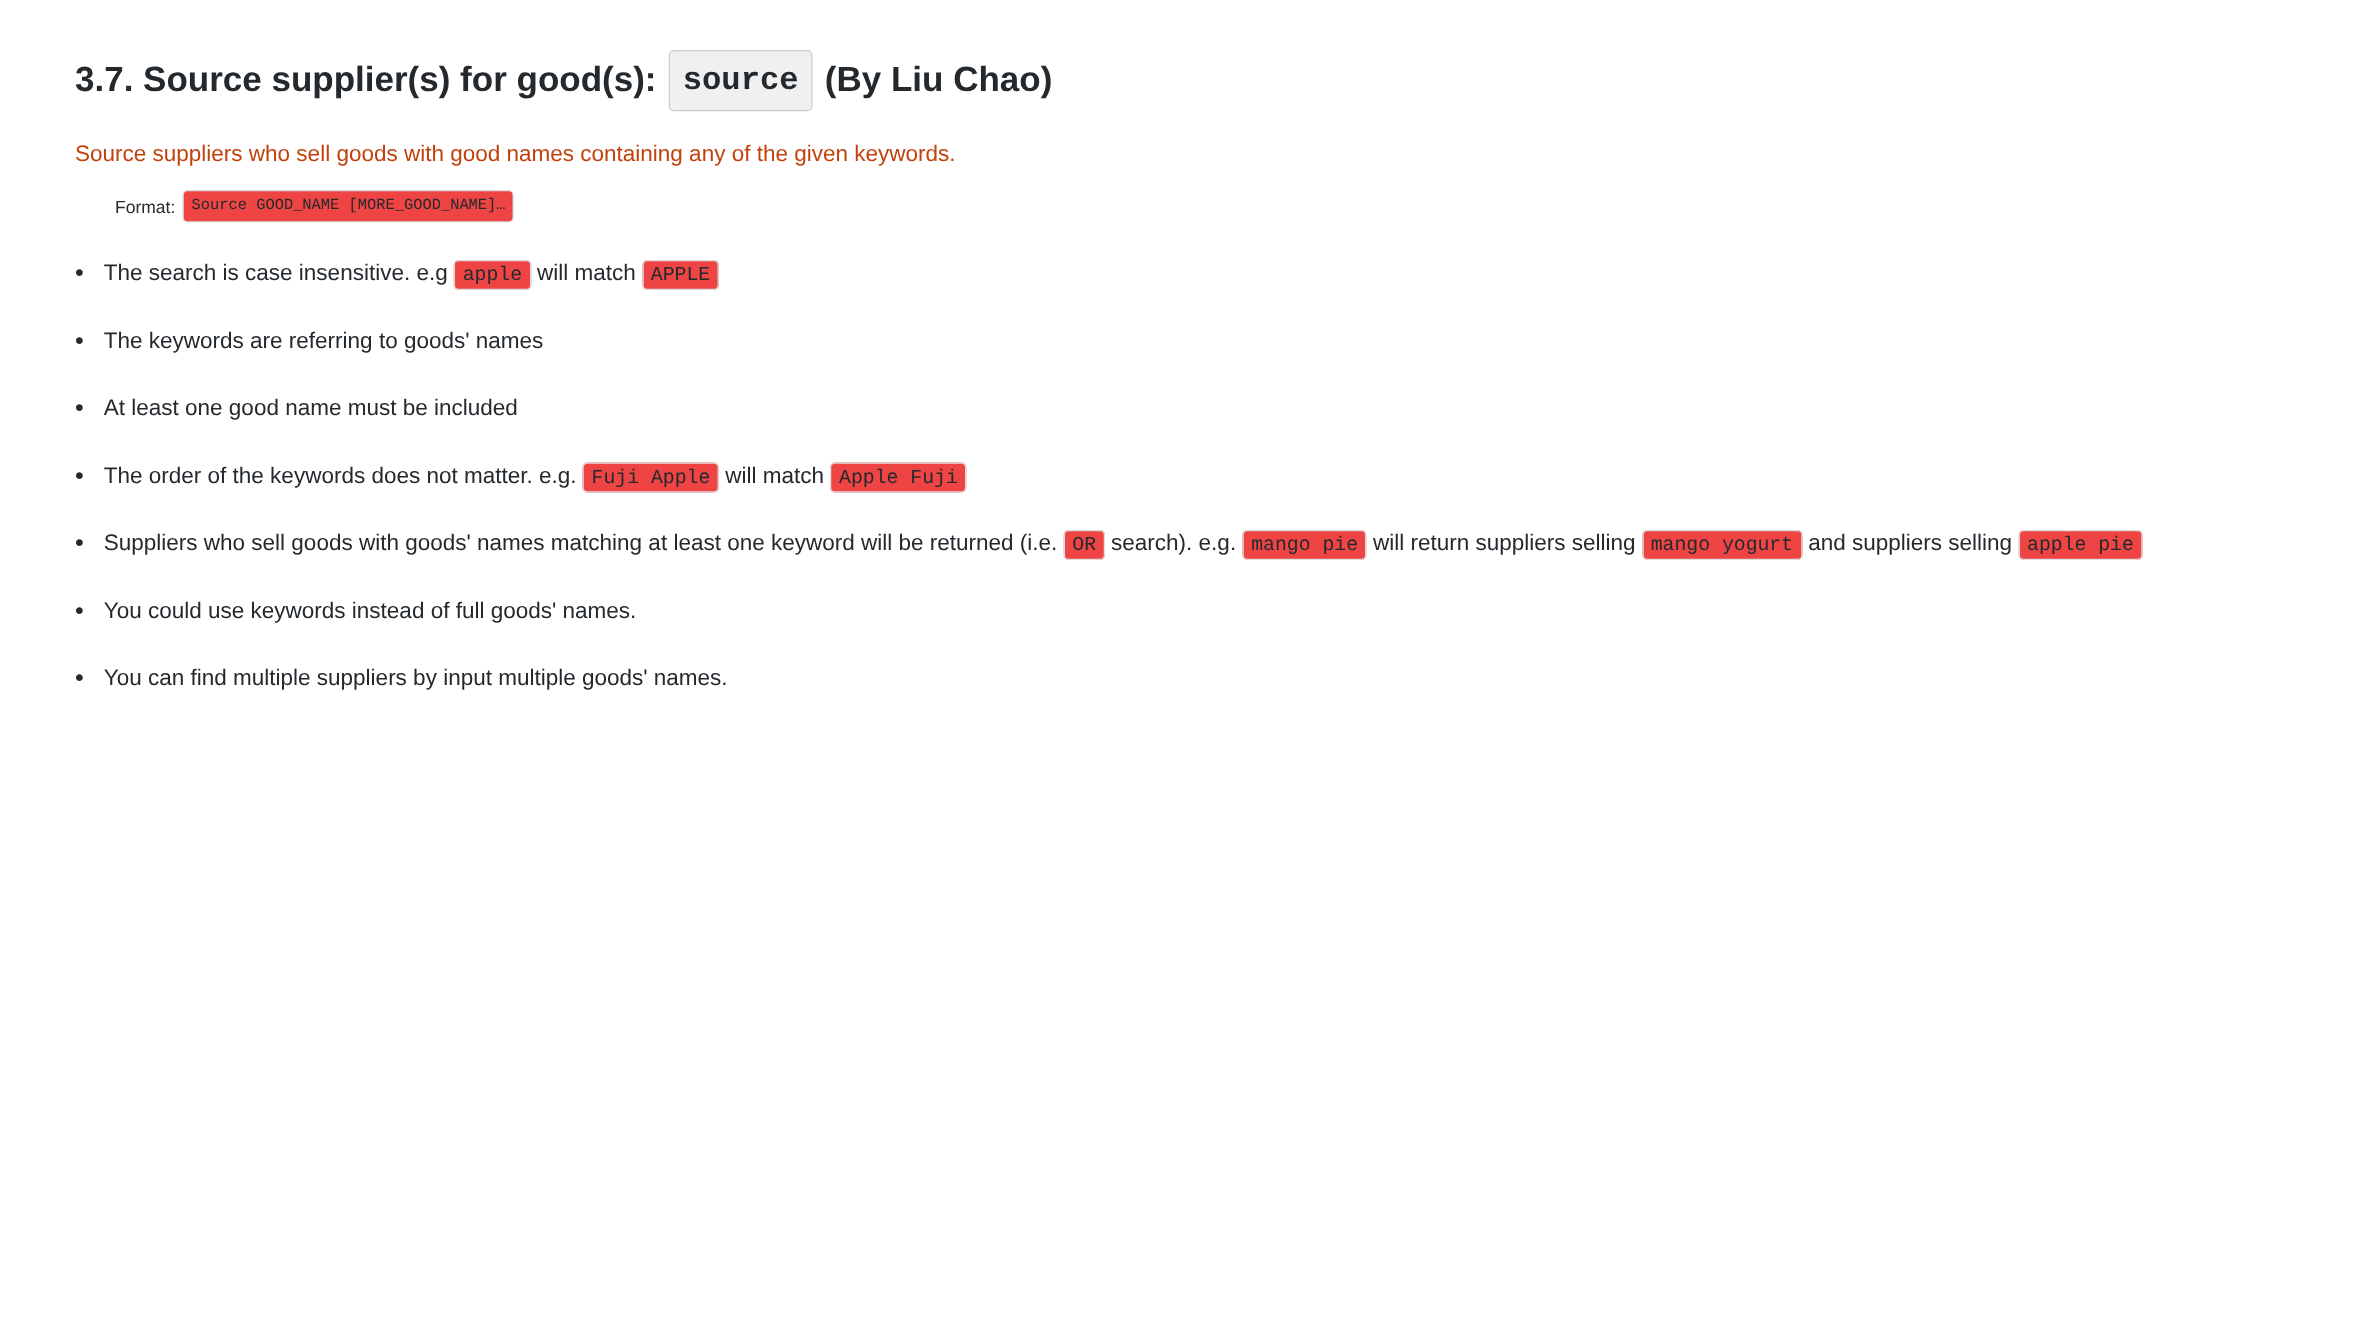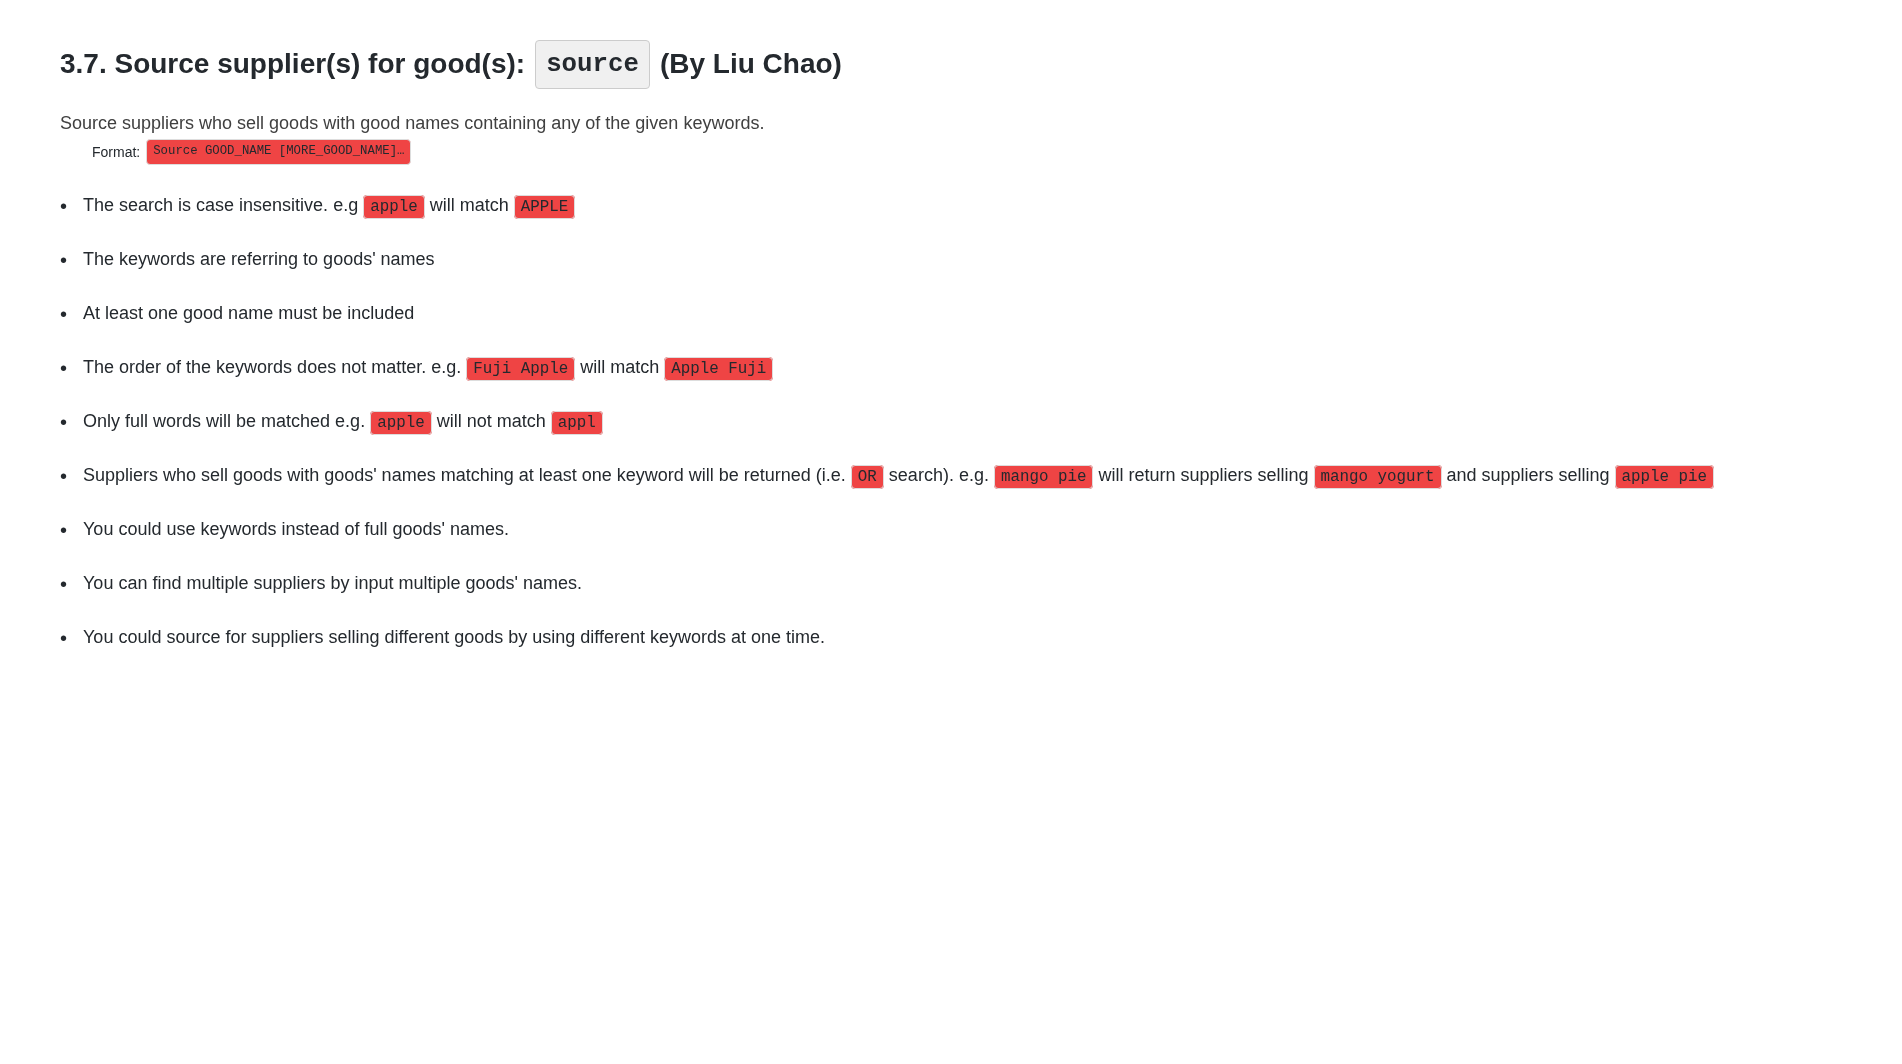--- a/index.html
+++ b/index.html
@@ -44,23 +44,23 @@
       background-color: #f0f0f0;
       border: 1px solid #ccc;
       border-radius: 4px;
       padding: 3px 10px;
       font-weight: 700;
       color: #24292e;
       text-align: center;
     }
 
     .description {
-      margin-bottom: 1px;
+      margin-bottom: 14px;
       font-size: 18px;
-      color: #404040;
+      color: #c2410c;
     }
 
     .format-line {
       margin-bottom: 24px;
       font-size: 14px;
       color: #24292e;
       display: flex;
       align-items: center;
       gap: 6px;
       flex-wrap: wrap;
@@ -116,27 +116,21 @@
     <li>
       <span class="li-content"><span>The keywords are referring to goods' names</span></span>
     </li>
     <li>
       <span class="li-content"><span>At least one good name must be included</span></span>
     </li>
     <li>
       <span class="li-content"><span>The order of the keywords does not matter. e.g. </span><code class="code-inline">Fuji Apple</code><span> will match </span><code class="code-inline">Apple Fuji</code></span>
     </li>
     <li>
-      <span class="li-content"><span>Only full words will be matched e.g. </span><code class="code-inline">apple</code><span> will not match </span><code class="code-inline">appl</code></span>
-    </li>
-    <li>
       <span class="li-content"><span>Suppliers who sell goods with goods' names matching at least one keyword will be returned (i.e. </span><code class="code-inline">OR</code><span> search). e.g. </span><code class="code-inline">mango pie</code><span> will return suppliers selling </span><code class="code-inline">mango yogurt</code><span> and suppliers selling </span><code class="code-inline">apple pie</code></span>
     </li>
     <li>
       <span class="li-content"><span>You could use keywords instead of full goods' names.</span></span>
     </li>
     <li>
       <span class="li-content"><span>You can find multiple suppliers by input multiple goods' names.</span></span>
     </li>
-    <li>
-      <span class="li-content"><span>You could source for suppliers selling different goods by using different keywords at one time.</span></span>
-    </li>
   </ul>
 
 </body></html>

